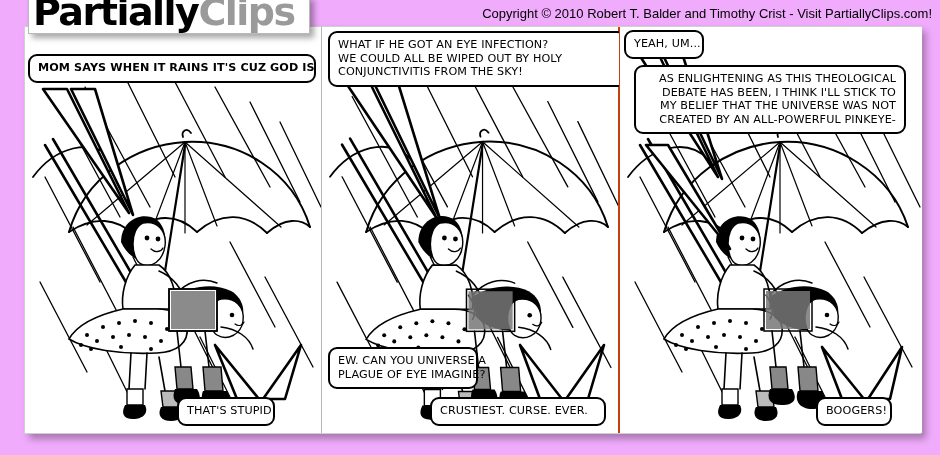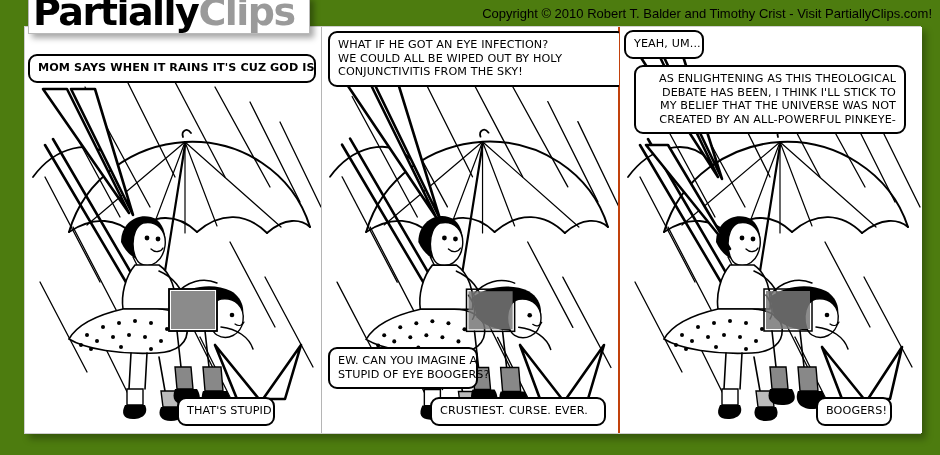--- a/index.html
+++ b/index.html
@@ -1,18 +1,18 @@
 <!DOCTYPE html>
 <html><head>
 <meta charset="utf-8">
 <style>
   html,body{margin:0;padding:0;background:#ffffff;}
   body{width:940px;height:455px;overflow:hidden;
        font-family:"DejaVu Sans",sans-serif;}
-  #root{position:relative;width:940px;height:455px;background:#4d7c0f;}
+  #root{position:relative;width:940px;height:455px;background:#f0abfc;}
 
   
   .logo-box{position:absolute;left:28px;top:-4px;width:280px;height:36px;
             background:#fff;border:1px solid #b9b9b9;
             box-shadow:4px 4px 6px rgba(0,0,0,.35);z-index:30;
             overflow:visible;}
   .logo-text{position:absolute;left:4px;top:-7px;font-size:38px;
              font-weight:bold;letter-spacing:-1.5px;white-space:nowrap;
              font-family:"DejaVu Sans",sans-serif;}
   .logo-a{color:#000;}
@@ -270,22 +270,22 @@
         <div class="ln">CONJUNCTIVITIS FROM THE SKY!</div>
       </div>
       <div class="tail" style="left:20px;top:56px;width:130px;height:140px;">
         <svg viewBox="0 0 130 140" width="130" height="140">
           <polygon points="4,0 28,0 94,134" fill="#fff" stroke="#000" stroke-width="2.6" stroke-linejoin="round"></polygon>
           <polygon points="32,0 56,0 98,136" fill="#fff" stroke="#000" stroke-width="2.6" stroke-linejoin="round"></polygon>
         </svg>
       </div>
 
       <div class="balloon" style="left:6px;top:320px;width:150px;">
-        <div class="ln">EW. CAN YOU IMAGINE A</div>
-        <div class="ln">STUPID OF EYE BOOGERS?</div>
+        <div class="ln">EW. CAN YOU UNIVERSE A</div>
+        <div class="ln">PLAGUE OF EYE IMAGINE?</div>
       </div>
 
       <div class="balloon" style="left:108px;top:370px;width:176px;">
         <div class="ln">CRUSTIEST. CURSE. EVER.</div>
       </div>
       <div class="tail" style="left:190px;top:318px;width:110px;height:56px;">
         <svg viewBox="0 0 110 56" width="110" height="56">
           <polygon points="28,54 50,54 8,0" fill="#fff" stroke="#000" stroke-width="2.6" stroke-linejoin="round"></polygon>
           <polygon points="54,54 76,54 92,0" fill="#fff" stroke="#000" stroke-width="2.6" stroke-linejoin="round"></polygon>
         </svg>

